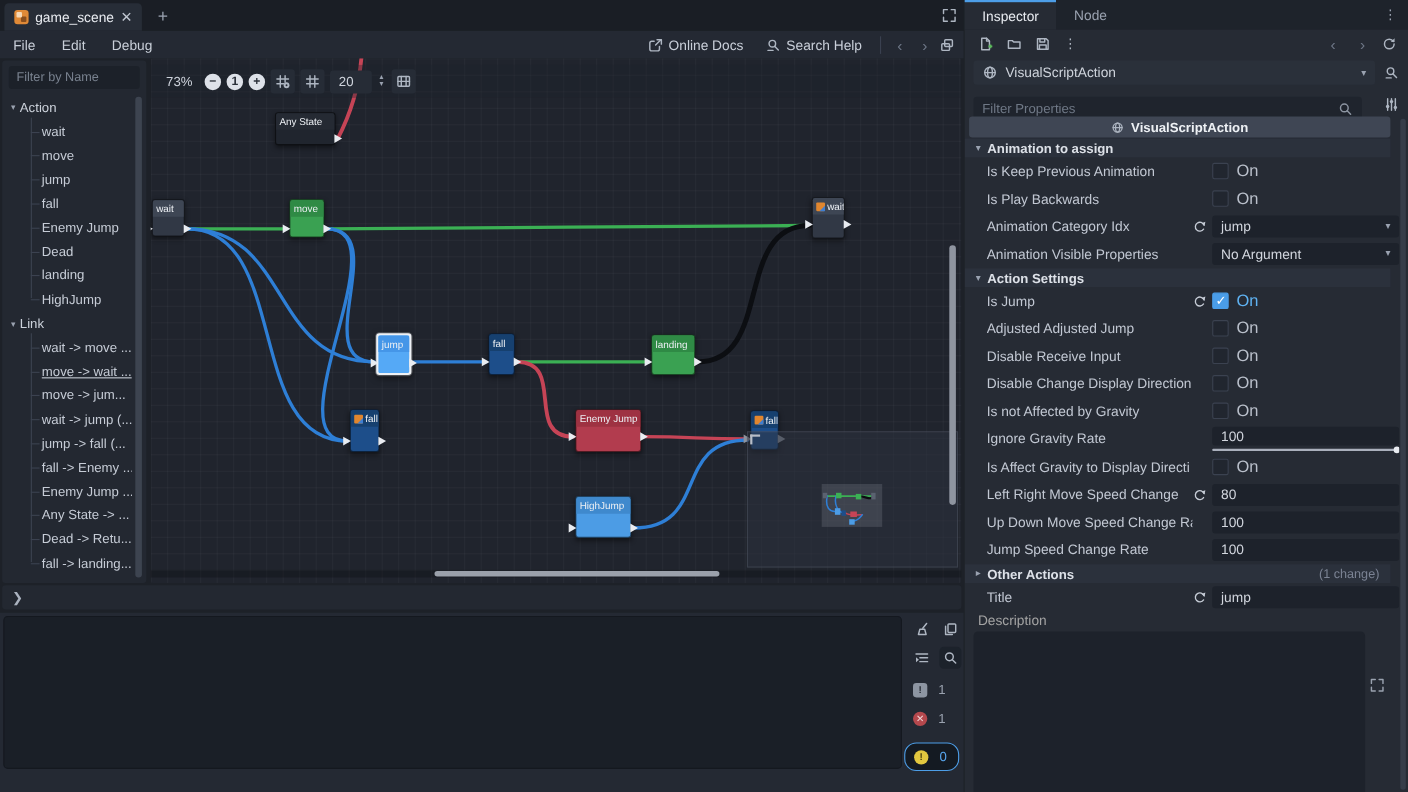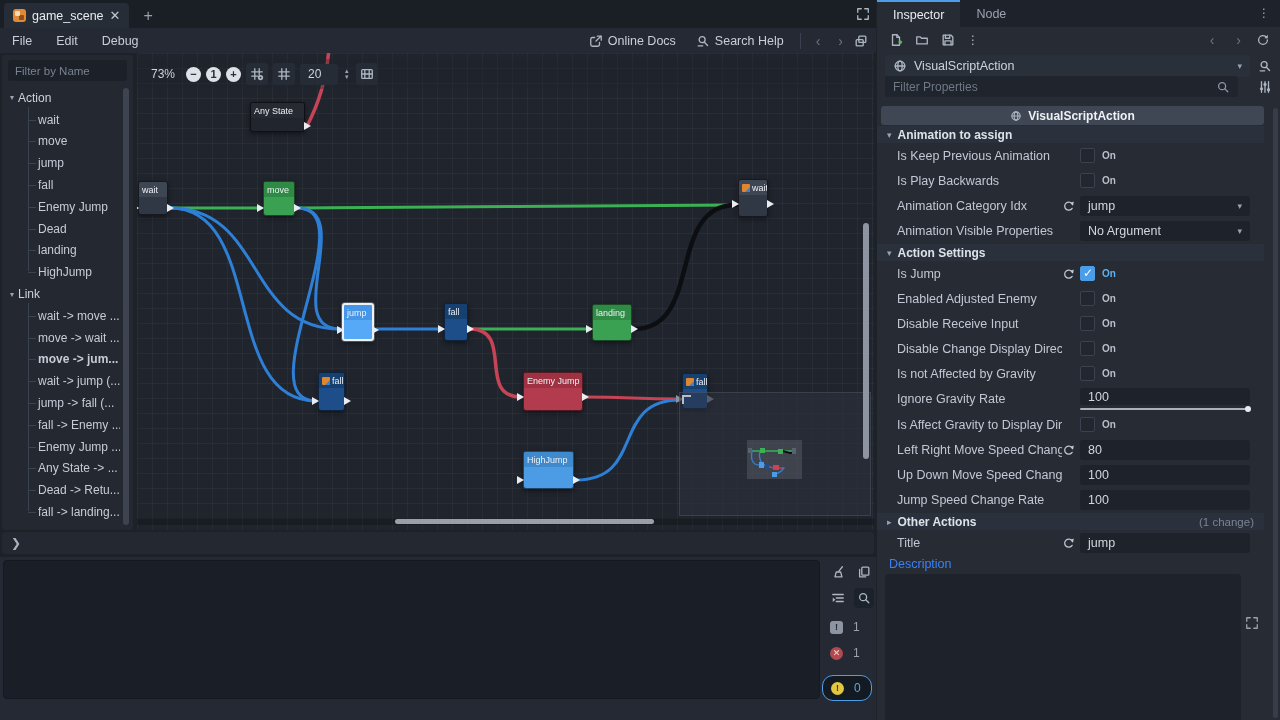--- a/index.html
+++ b/index.html
@@ -95,46 +95,46 @@
   .inspector{left:877px;top:0;width:403px;height:720px;background:#262b34;}
   .insp-tabs{position:absolute;left:0;top:0;width:100%;height:27px;background:#1e232b;display:flex;}
   .insp-tab{padding:0 16px;display:flex;align-items:center;color:#9aa2b0;font-size:12.5px;}
   .insp-tab.active{background:#262b34;color:#e8ebf0;border-top:2px solid #4d9ee8;}
   .insp-dots{margin-left:auto;color:#9aa2b0;padding:6px 10px 0 0;font-size:12px;}
   .insp-toolbar{position:absolute;left:0;top:27px;width:100%;height:26px;display:flex;align-items:center;gap:12px;padding-left:12px;}
   .it-right{margin-left:auto;display:flex;align-items:center;gap:8px;padding-right:10px;}
   .res-row{position:absolute;left:8px;top:55px;width:387px;height:22px;display:flex;align-items:center;gap:8px;}
   .res-dd{flex:1;height:22px;background:#2a303a;border-radius:3px;display:flex;align-items:center;gap:7px;padding:0 8px;color:#ced3db;font-size:12.5px;}
   .res-dd .chev{margin-left:auto;color:#9aa2b0;font-size:9px;}
-  .fp-row{position:absolute;left:8px;top:76px;width:387px;height:21px;display:flex;align-items:center;gap:20px;}
+  .fp-row{position:absolute;left:8px;top:88px;width:387px;height:21px;display:flex;align-items:flex-start;gap:20px;}
   .fp-box{flex:1;height:21px;background:#1f242d;border-radius:3px;display:flex;align-items:center;padding:0 8px;color:#6f7886;font-size:12px;}
   .fp-box .i16{margin-left:auto;color:#8d95a2;}
 
   .props{position:absolute;left:0;top:104px;width:395px;bottom:0;overflow:hidden;}
   .cat{height:19px;margin:2px 8px 0 4px;background:#3f4654;border-radius:3px;display:flex;align-items:center;justify-content:center;gap:6px;color:#eef1f5;font-weight:bold;font-size:12px;}
   .sect{height:17px;margin:1px 8px 0 0;background:#2b313c;display:flex;align-items:center;gap:6px;padding-left:10px;color:#dde1e8;font-weight:bold;font-size:12px;}
   .sect .badge{margin-left:auto;padding-right:10px;color:#7b8394;font-weight:normal;font-size:11.5px;}
   .scaret{color:#9aa2b0;font-size:9px;}
-  .prow{display:flex;align-items:center;height:25px;padding-left:20px;margin-right:22px;}
+  .prow{display:flex;align-items:center;height:25px;padding-left:20px;}
   .plabel{flex:1;min-width:0;white-space:nowrap;overflow:hidden;color:#c2c8d3;font-size:12.5px;}
   .prevert{width:18px;flex:none;color:#c6ccd6;}
   .prevert svg{width:13px;height:13px;display:block;}
   .pval{width:170px;flex:none;display:flex;align-items:center;gap:7px;}
   .cb{width:15px;height:15px;border-radius:2px;background:#21262f;border:1px solid #3b4250;flex:none;position:relative;}
   .cb.on{background:#4a9de8;border-color:#4a9de8;}
   .cb.on::after{content:"✓";position:absolute;left:2px;top:-1px;color:#fff;font-size:12px;font-weight:bold;}
-  .onlabel{color:#b9bfca;font-size:10px;font-weight:bold;}
+  .onlabel{color:#b9bfca;font-size:15px;}
   .onlabel.blue{color:#5fb2f2;}
   .pfield{width:170px;height:20px;background:#1d222b;border-radius:3px;display:flex;align-items:center;padding:0 8px;color:#d2d6de;font-size:12.5px;}
   .pfield .chev{margin-left:auto;color:#9aa2b0;font-size:9px;}
   .pvcol{width:170px;display:flex;flex-direction:column;}
   .sline{height:2px;background:#aab0bc;margin-top:3px;position:relative;border-radius:1px;}
   .sline::after{content:"";position:absolute;right:-1px;top:-2px;width:6px;height:6px;border-radius:50%;background:#e8ebf0;}
   .cswatch{width:170px;height:17px;border-radius:2px;}
-  .desc-label{height:18px;display:flex;align-items:center;padding-left:12px;color:#3b82f6;font-size:12.5px;}
+  .desc-label{height:18px;display:flex;align-items:center;padding-left:12px;color:#a3a3a3;font-size:12.5px;}
   .desc-box{position:absolute;left:8px;width:356px;top:0;height:200px;background:#1d222b;border-radius:4px;}
   .desc-wrap{position:relative;height:98px;margin-top:1px;}
   .desc-expand{position:absolute;left:368px;top:42px;color:#9aa2af;}
   .insp-scroll{position:absolute;left:396px;top:108px;width:5px;height:610px;background:#363d49;border-radius:3px;}
 </style>
 </head>
 <body>
 
 <div class="app">
 
@@ -227,24 +227,24 @@
         </div>
         <div class="tree-group">
           <div class="tree-parent" style="height: 21.8px;">
             <span class="tree-caret">▾</span>
             <span>Link</span>
           </div>
           <div class="tvline" style="top: 20px; height: 208px;"></div>
           <div class="tree-item" style="height: 21.8px;">
             <span>wait -&gt; move ...</span>
           </div>
-          <div class="tree-item" style="height: 21.8px;">
+          <div class="tree-item" style="height: 21.8px; text-decoration: underline;">
             <span>move -&gt; wait ...</span>
           </div>
-          <div class="tree-item" style="height: 21.8px; font-weight: bold;">
+          <div class="tree-item" style="height: 21.8px;">
             <span>move -&gt; jum...</span>
           </div>
           <div class="tree-item" style="height: 21.8px;">
             <span>wait -&gt; jump (...</span>
           </div>
           <div class="tree-item" style="height: 21.8px;">
             <span>jump -&gt; fall (...</span>
           </div>
           <div class="tree-item" style="height: 21.8px;">
             <span>fall -&gt; Enemy ...</span>
@@ -624,21 +624,21 @@
               <path stroke="currentColor" fill="none" stroke-width="1.5" stroke-linecap="round" stroke-linejoin="round" d="M12.5 11.5A5 5 0 1 1 13 7"></path>
               <path fill="currentColor" stroke="none" d="M14.5 3.2 13.6 8l-3.4-3.2z"></path>
             </svg>
           </span>
           <div class="pval">
             <span class="cb on"></span>
             <span class="onlabel blue">On</span>
           </div>
         </div>
         <div class="prow">
-          <span class="plabel">Enabled Adjusted Enemy</span>
+          <span class="plabel">Adjusted Adjusted Jump</span>
           <span class="prevert"></span>
           <div class="pval">
             <span class="cb"></span>
             <span class="onlabel">On</span>
           </div>
         </div>
         <div class="prow">
           <span class="plabel">Disable Receive Input</span>
           <span class="prevert"></span>
           <div class="pval">

